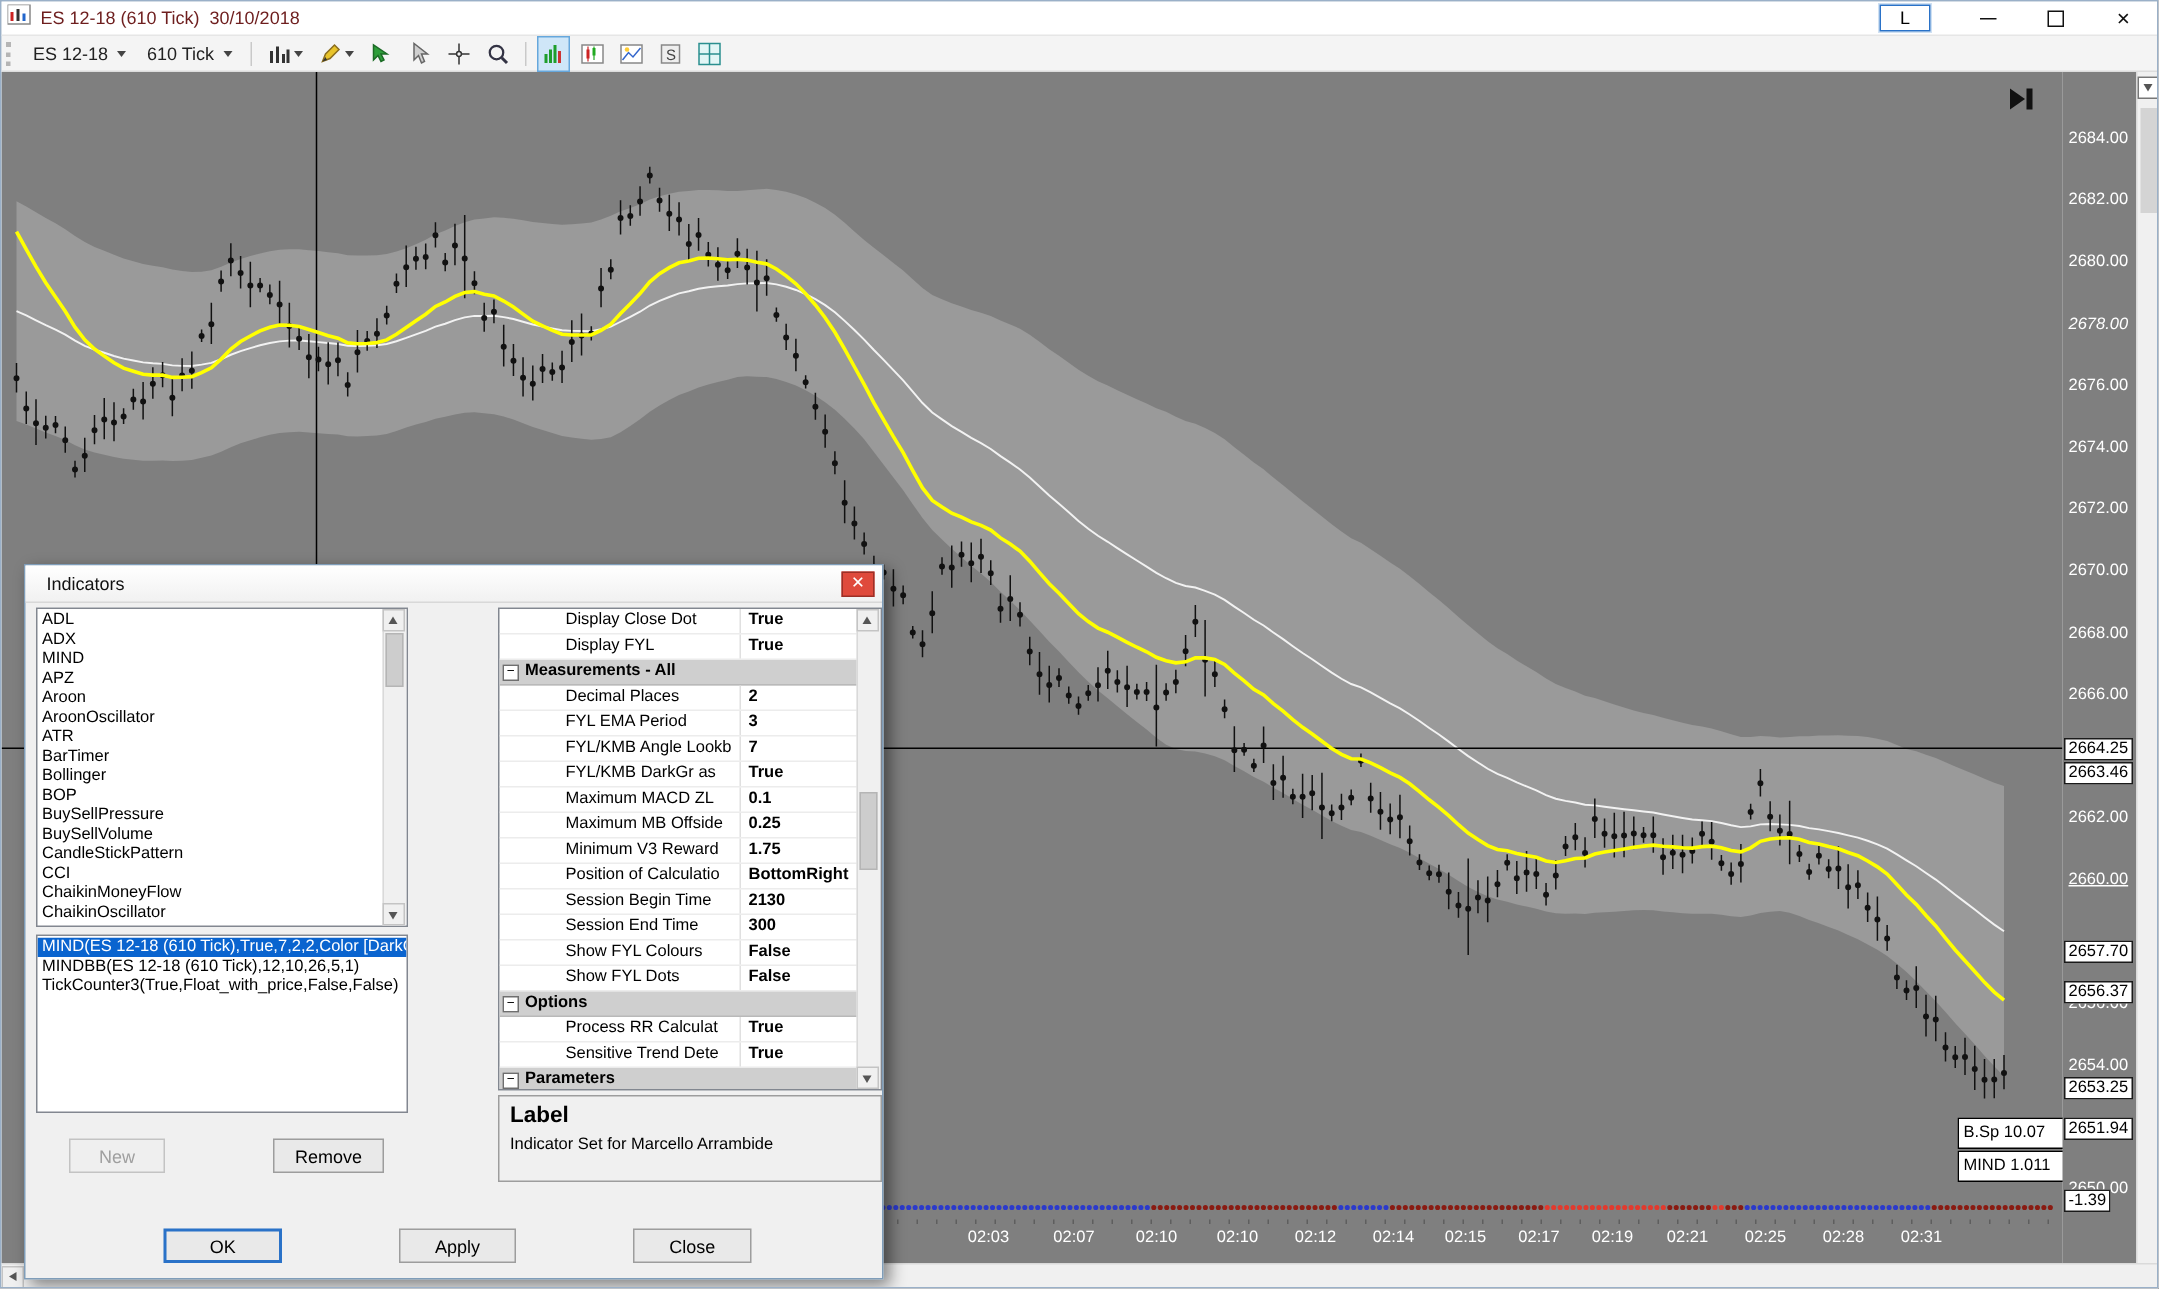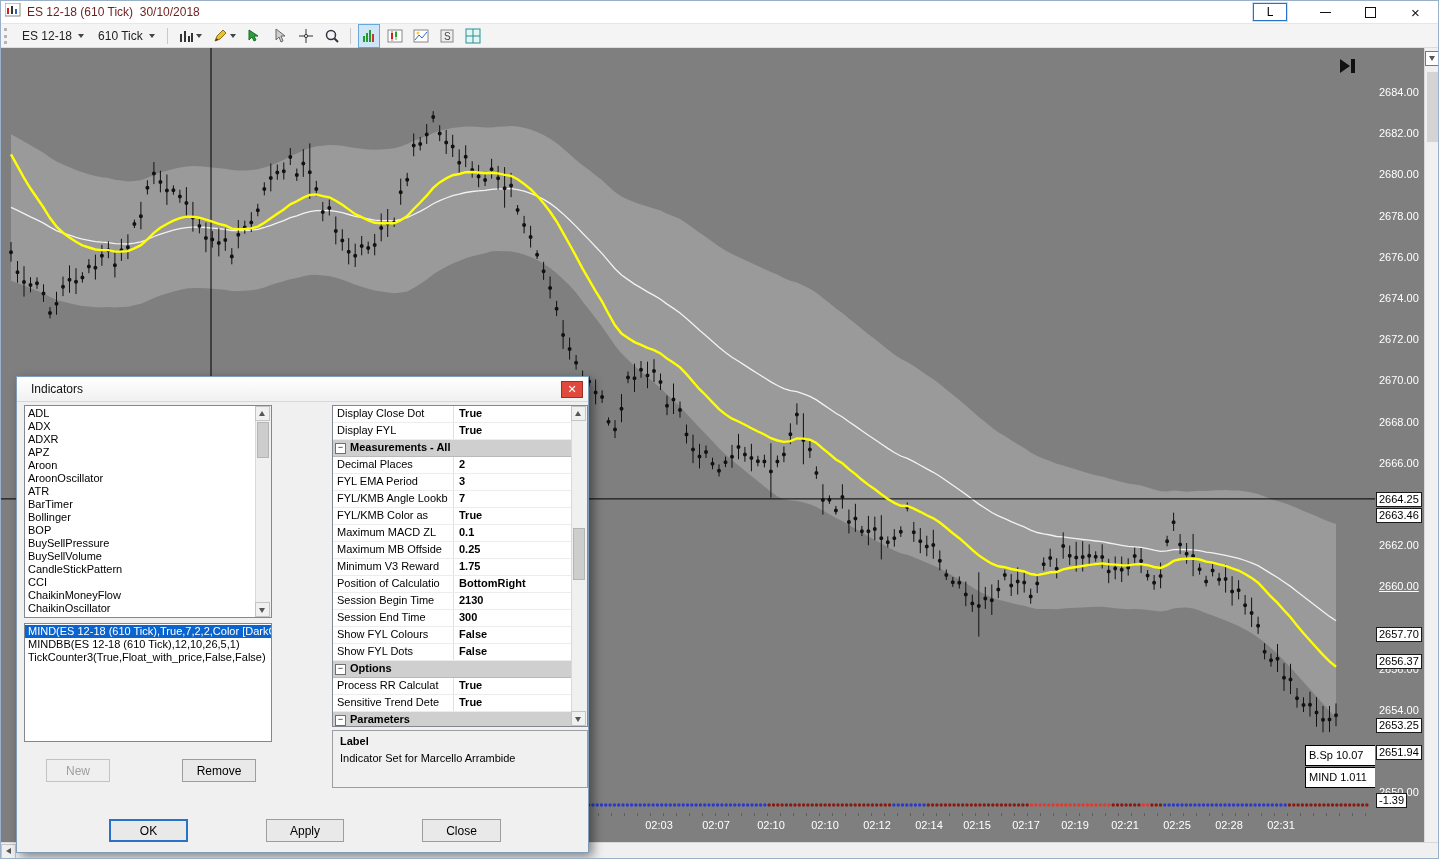--- a/index.html
+++ b/index.html
@@ -61,29 +61,29 @@
   .lb-item { height:13px; line-height:13px; padding-left:3px; white-space:nowrap; overflow:hidden; color:#000; }
   .lb-item.selected { background:#0a64cf; color:#fff; }
   .lb-scroll { position:absolute; right:0; top:0; bottom:0; width:15px; background:#f0f0f0; border-left:1px solid #d9d9d9; }
   .sb-thumb { position:absolute; left:1px; width:12px; background:#cdcdcd; border:1px solid #b5b5b5; box-sizing:border-box; }
   .dlg-btn { position:absolute; height:23px; background:#e9e9e9; border:1px solid #9d9d9d; font-size:12px; text-align:center; line-height:20px; font-family:"Liberation Sans",sans-serif; padding:0; }
   .dlg-btn.default { border:2px solid #2a72c8; line-height:18px; }
   .dlg-btn.disabled { color:#9f9f9f; border-color:#c3c3c3; background:#efefef; }
 
   .propgrid { position:absolute; left:315px; top:28px; width:256px; height:322px; background:#fff; border:1px solid #828790; font-size:11px; box-sizing:border-box; overflow:hidden; }
   #pg-rows { position:absolute; left:0; top:0; right:15px; bottom:0; }
-  .pg-row { display:flex; height:16px; line-height:15px; border-bottom:1px solid #ececec; }
+  .pg-row { display:flex; height:16px; line-height:15px; border-bottom:1px solid #ececec;padding-left:40px; }
   .pg-name { width:116px; padding-left:4px; border-right:1px solid #e0e0e0; overflow:hidden; white-space:nowrap; color:#000; }
   .pg-val { flex:1; padding-left:5px; font-weight:bold; overflow:hidden; white-space:nowrap; color:#000; }
   .pg-section { background:#cfcfcf; font-weight:bold; height:16px; line-height:15px; border-bottom:1px solid #b9b9b9; display:flex; color:#000; }
   .pg-collapse { width:9px; height:9px; border:1px solid #6f6f6f; background:#fff; font-size:9px; line-height:7px; text-align:center; margin:3px 4px 0 2px; font-weight:normal; }
   .pg-scroll { position:absolute; right:0; top:0; bottom:0; width:15px; background:#f0f0f0; border-left:1px solid #d9d9d9; }
 
   .prop-desc { position:absolute; left:315px; top:353px; width:256px; height:58px; background:#f0f0f0; border:1px solid #9d9d9d; box-sizing:border-box; padding:4px 7px; }
-  .desc-title { font-weight:bold; font-size:11px; color:#000; }
+  .desc-title { font-weight:bold; font-size:15px; color:#000; }
   .desc-text { font-size:11px; margin-top:5px; color:#000; }
 </style>
 </head>
 <body>
 
 <div class="window">
 
   <div class="titlebar">
     <span><svg width="16" height="14">
           <rect x="0" y="0" width="15" height="13" fill="#fff" stroke="#888"></rect>
@@ -337,21 +337,21 @@
         <span class="time-lab" style="left: 1158px;">02:25</span>
         <span class="time-lab" style="left: 1210px;">02:28</span>
         <span class="time-lab" style="left: 1262px;">02:31</span>
       </div>
   </div>
 
   <div class="price-axis" id="price-axis">
       <div class="axis-lab" style="top: 38px;">2684.00</div>
       <div class="axis-lab" style="top: 79.2px;">2682.00</div>
       <div class="axis-lab" style="top: 120.4px;">2680.00</div>
-      <div class="axis-lab" style="top: 161.6px;">2678.00</div>
+      <div class="axis-lab" style="top: 161.6px; font-style: italic;">2678.00</div>
       <div class="axis-lab" style="top: 202.8px;">2676.00</div>
       <div class="axis-lab" style="top: 244px;">2674.00</div>
       <div class="axis-lab" style="top: 285.2px;">2672.00</div>
       <div class="axis-lab" style="top: 326.4px;">2670.00</div>
       <div class="axis-lab" style="top: 367.6px;">2668.00</div>
       <div class="axis-lab" style="top: 408.8px;">2666.00</div>
       <div class="axis-lab" style="top: 491.2px;">2662.00</div>
       <div class="axis-lab" style="top: 532.4px; text-decoration: underline;">2660.00</div>
       <div class="axis-lab" style="top: 614.8px;">2656.00</div>
       <div class="axis-lab" style="top: 656px;">2654.00</div>
@@ -381,21 +381,21 @@
   <div class="dialog">
     <div class="dlg-titlebar">
       <span>Indicators</span>
       <button class="dlg-close">✕</button>
     </div>
 
     <div class="listbox" style="left:7px;top:28px;width:248px;height:213px;">
       <div class="lb-items" id="avail-items">
           <div class="lb-item">ADL</div>
           <div class="lb-item">ADX</div>
-          <div class="lb-item">ADXR</div>
+          <div class="lb-item">MIND</div>
           <div class="lb-item">APZ</div>
           <div class="lb-item">Aroon</div>
           <div class="lb-item">AroonOscillator</div>
           <div class="lb-item">ATR</div>
           <div class="lb-item">BarTimer</div>
           <div class="lb-item">Bollinger</div>
           <div class="lb-item">BOP</div>
           <div class="lb-item">BuySellPressure</div>
           <div class="lb-item">BuySellVolume</div>
           <div class="lb-item">CandleStickPattern</div>
@@ -445,21 +445,21 @@
           </div>
           <div class="pg-row">
             <div class="pg-name">FYL EMA Period</div>
             <div class="pg-val">3</div>
           </div>
           <div class="pg-row">
             <div class="pg-name">FYL/KMB Angle Lookb</div>
             <div class="pg-val">7</div>
           </div>
           <div class="pg-row">
-            <div class="pg-name">FYL/KMB Color as</div>
+            <div class="pg-name">FYL/KMB DarkGr as</div>
             <div class="pg-val">True</div>
           </div>
           <div class="pg-row">
             <div class="pg-name">Maximum MACD ZL</div>
             <div class="pg-val">0.1</div>
           </div>
           <div class="pg-row">
             <div class="pg-name">Maximum MB Offside</div>
             <div class="pg-val">0.25</div>
           </div>

